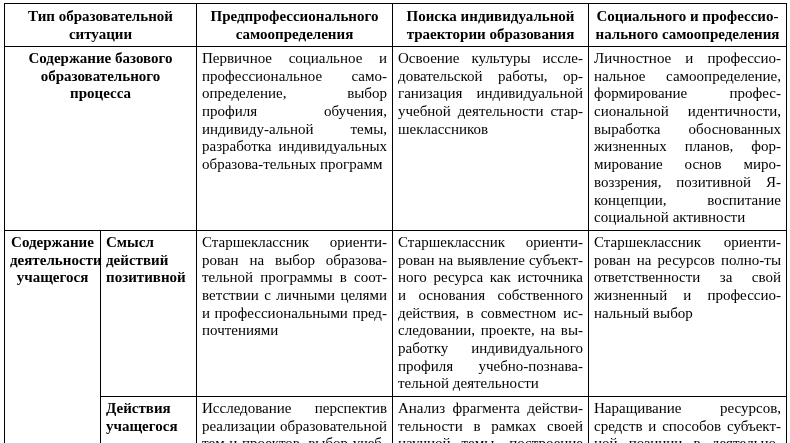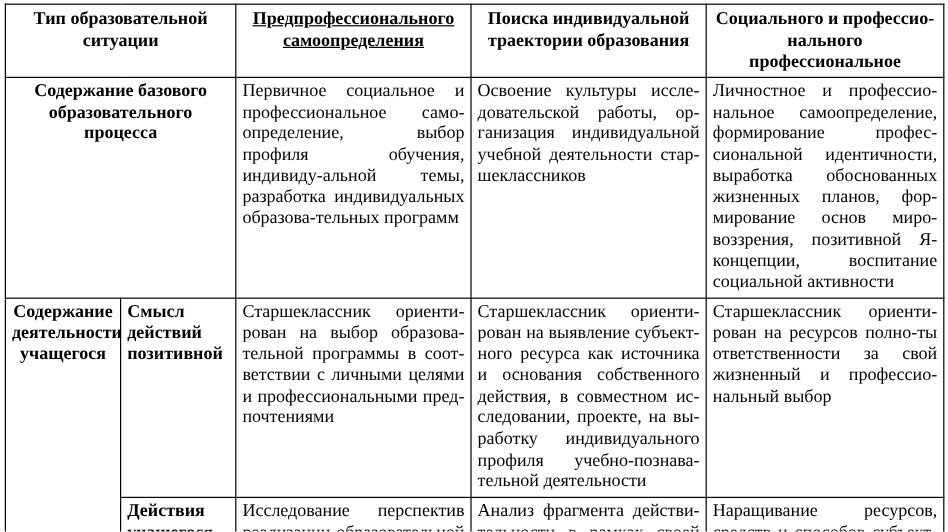--- a/index.html
+++ b/index.html
@@ -36,21 +36,21 @@
   }
   thead th {
     text-align: center;
     font-weight: bold;
     vertical-align: middle;
     padding: 4px 4px 5px 4px;
     line-height: 1.2;
   }
   .col-a { width: 80px; }
   .col-b { width: 112px; }
-  .col-c { width: 196px; text-decoration: underline; }
+  .col-c { width: 196px; }
   .col-d { width: 196px; }
   .col-e { width: 198px; }
   .head-merge { width: 192px; }
   .justify {
     text-align: justify;
     text-align-last: left;
     hyphens: manual;
   }
   .rowlabel {
     font-weight: bold;
@@ -68,21 +68,21 @@
 </head>
 <body>
 
 <div class="page">
   <table class="matrix">
     <thead>
       <tr>
         <th class="head-merge" colspan="2">Тип образовательной ситуации</th>
         <th class="col-c">Предпрофессионального самоопределения</th>
         <th class="col-d">Поиска индивидуальной траектории образования</th>
-        <th class="col-e">Социального и профессио-нального профессиональное</th>
+        <th class="col-e">Социального и профессио-нального самоопределения</th>
       </tr>
     </thead>
     <tbody>
       <tr>
         <td class="rowlabel" colspan="2">Содержание базового образовательного процесса</td>
         <td class="cell-body justify">Первичное социальное и профессиональное само-определение, выбор профиля обучения, индивиду-альной темы, разработка индивидуальных образова-тельных программ</td>
         <td class="cell-body justify">Освоение культуры иссле-довательской работы, ор-ганизация индивидуальной учебной деятельности стар-шеклассников</td>
         <td class="cell-body justify">Личностное и профессио-нальное самоопределение, формирование профес-сиональной идентичности, выработка обоснованных жизненных планов, фор-мирование основ миро-воззрения, позитивной Я-концепции, воспитание социальной активности</td>
       </tr>
       <tr>

